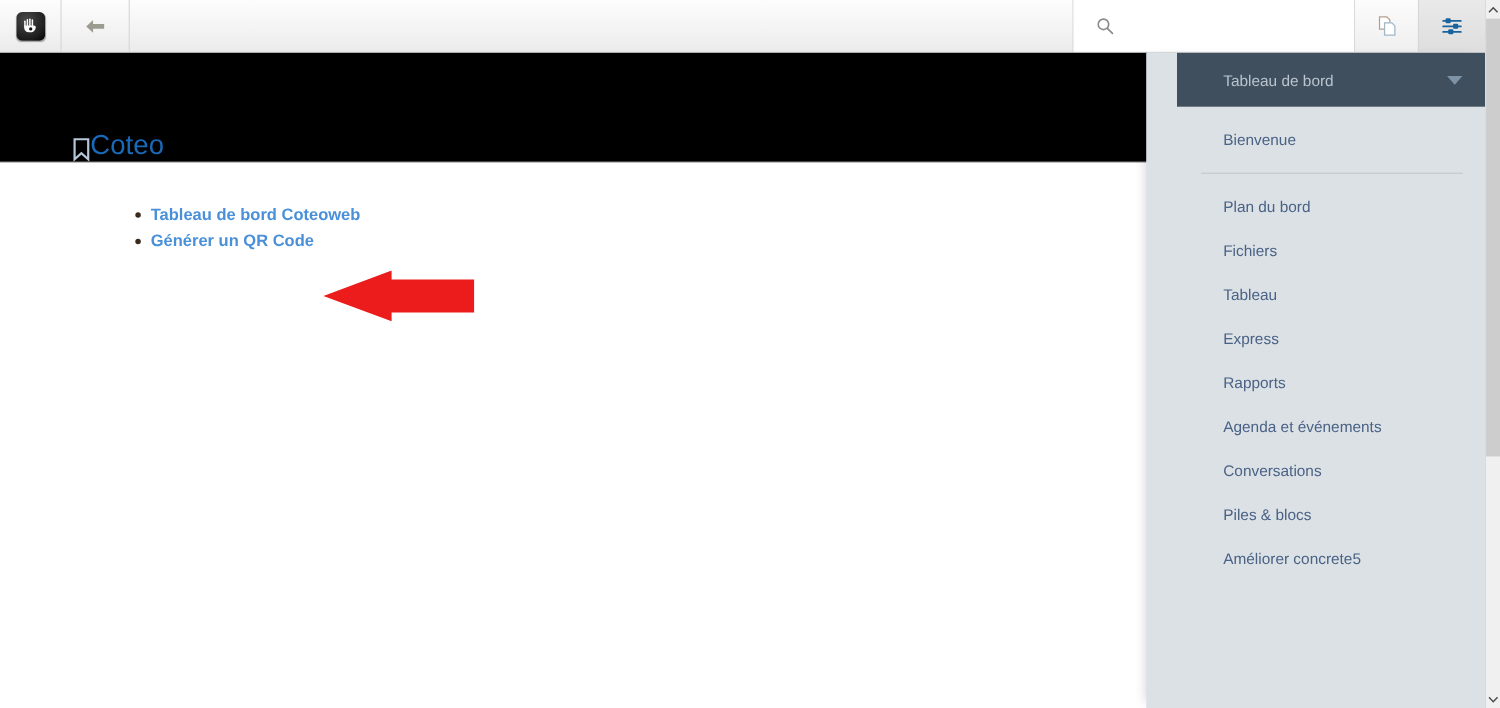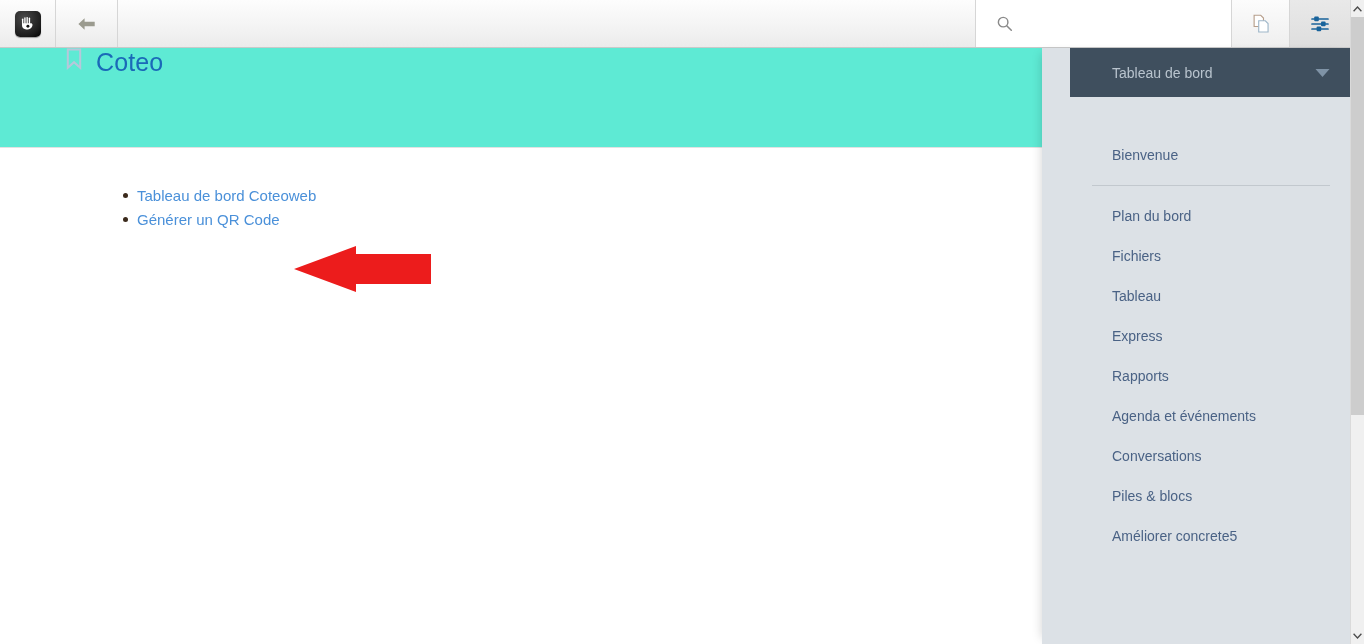--- a/index.html
+++ b/index.html
@@ -48,29 +48,29 @@
     background: linear-gradient(to bottom,#e9e9e9,#dedede);
   }
 
   
   .content {
     position: absolute; top: 48px; left: 0;
     width: 1350px; height: 596px; background: #ffffff;
   }
   .page-header {
     height: 100px; width: 1043px;
-    background: #5eead4;
+    background: #000000;
     border-bottom: 1px solid #e2e2e2;
-    display: flex; align-items: flex-start; padding-left: 66px; gap: 14px;
+    display: flex; align-items: flex-end; padding-left: 66px; 
   }
   .page-title {
     font-size: 25px; color: #1a69b8; font-weight: 400;
     letter-spacing: .1px;
   }
-  .link-list { margin-top: 36px; padding-left: 137px; list-style: none; }
+  .link-list { margin-top: 36px; padding-left: 137px; list-style: none; font-weight: bold; }
   .link-list li {
     position: relative; font-size: 15px; line-height: 23px;
     color: #4a90d9; padding-bottom: 0; margin-bottom: 1px;
   }
   .link-list li::before {
     content: ""; position: absolute; left: -14px; top: 9px;
     width: 5px; height: 5px; border-radius: 50%; background: #3b2a1c;
   }
   .link-list a { color: #4a90d9; text-decoration: none; }
 
@@ -84,21 +84,21 @@
     background: #dce1e6;
     box-shadow: -6px 0 10px -6px rgba(0,0,0,.18);
     padding-left: 28px;
   }
   .panel-header {
     height: 49px; background: #3f4f5e;
     display: flex; align-items: center; justify-content: space-between;
     padding: 0 20px 0 42px;
   }
   .panel-header-title { color: #b9c4ce; font-size: 14px; }
-  .panel-list { list-style: none; padding-top: 10px; margin-top: 28px; }
+  .panel-list { list-style: none; padding-top: 10px; }
   .panel-list li {
     height: 40px; display: flex; align-items: center;
     padding-left: 42px; color: #4a6285; font-size: 14px; cursor: pointer;
   }
   .panel-list li.has-divider {
     border-bottom: 1px solid #c2c8ce;
     margin: 10px 20px 10px 22px; padding-left: 20px; height: 0;
   }
 
   

